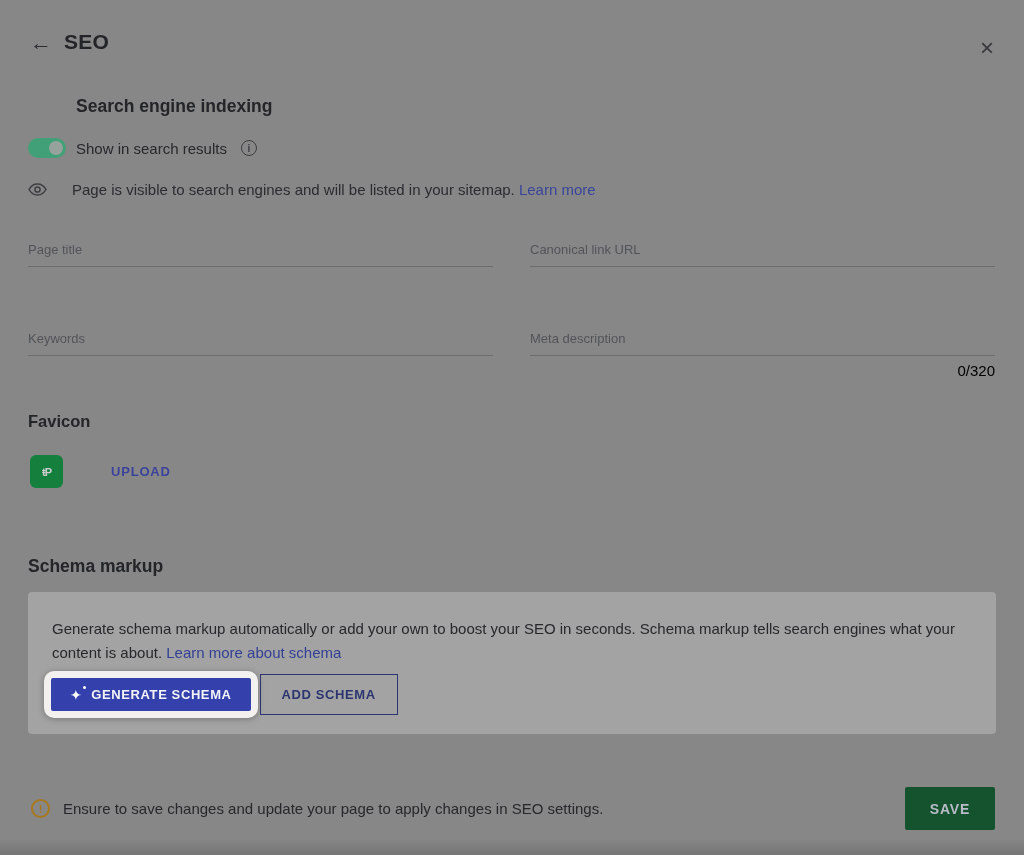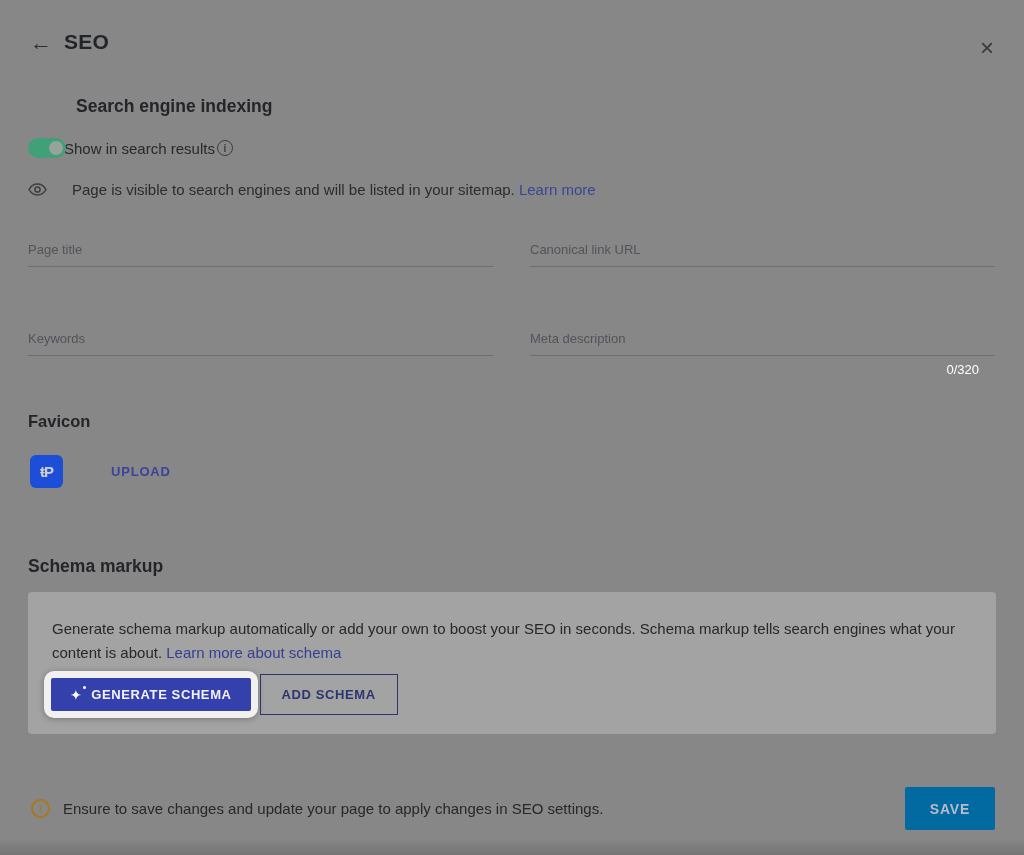--- a/index.html
+++ b/index.html
@@ -36,21 +36,21 @@
   }
 
   
   .sec-heading {
     position:absolute; left:28px;
     font-size:17.5px; font-weight:700; color:#232528;
   }
   .h-indexing { top:96px;margin-left:48px; }
   .toggle-row {
     position:absolute; left:28px; top:138px;
-    display:flex; align-items:center; gap:0;
+    display:flex; align-items:center; gap:12px;
   }
   .toggle {
     position:relative; width:36px; height:20px;
     background:#41a077; border-radius:10px; cursor:pointer; flex:0 0 auto;
   }
   .toggle .knob {
     position:absolute; right:-2px; top:0px;
     width:20px; height:20px; border-radius:50%;
     background:#96a29b; border:3px solid #41a077;
   }
@@ -74,34 +74,34 @@
     display:grid; grid-template-columns:1fr 1fr; column-gap:37px; row-gap:60px;
   }
   .field { position:relative; border-bottom:1px solid #6c6d6e; }
   .field input {
     width:100%; background:transparent; border:none; outline:none;
     font-family:inherit; font-size:13px; color:#26282b;
     padding:4px 0 9px 0;
   }
   .field input::placeholder { color:#515459; opacity:1; }
   .char-counter {
-    position:absolute; right:16px; top:calc(100% + 7px);
-    font-size:13px; color:#ffffff;
+    position:absolute; right:0; top:calc(100% + 7px);
+    font-size:15px; color:#000000;
   }
 
   
   .h-favicon { top:412px; font-size:16.5px; }
   .favicon-row {
     position:absolute; left:30px; top:455px;
     display:flex; align-items:center; gap:48px;
   }
   .favicon-box {
-    width:33px; height:33px; border-radius:6px; background:#1d4ed8;
+    width:33px; height:33px; border-radius:6px; background:#15803d;
     display:flex; align-items:center; justify-content:center;
-    font-size:15px; font-weight:700; color:#cfcfcf; letter-spacing:-1px;
+    font-size:11px; font-weight:700; color:#cfcfcf; letter-spacing:-1px;
   }
   .upload-link {
     font-size:13px; font-weight:700; letter-spacing:.8px;
     color:#3c429b; text-decoration:none; cursor:pointer;
   }
 
   
   .h-schema { top:556px; }
   .schema-box {
     position:absolute; left:28px; right:28px; top:592px; height:142px;
@@ -146,21 +146,21 @@
     font-size:15px; color:#26282b;
   }
   .warn-icon {
     width:19px; height:19px; border:2px solid #a8781f; border-radius:50%;
     display:inline-flex; align-items:center; justify-content:center;
     font-size:11px; font-weight:700; color:#a8781f; font-style:normal; flex:0 0 auto;
   }
   .btn-save {
     position:absolute; right:29px; top:787px;
     width:90px; height:43px;
-    background:#0369a1; border:none; border-radius:2px; cursor:pointer;
+    background:#14532d; border:none; border-radius:2px; cursor:pointer;
     color:#b9bcc8; font-family:inherit;
     font-size:14px; font-weight:700; letter-spacing:.8px;
   }
 </style>
 </head>
 <body>
 
 <div class="panel">
 
   <span class="hdr-back">←</span>

